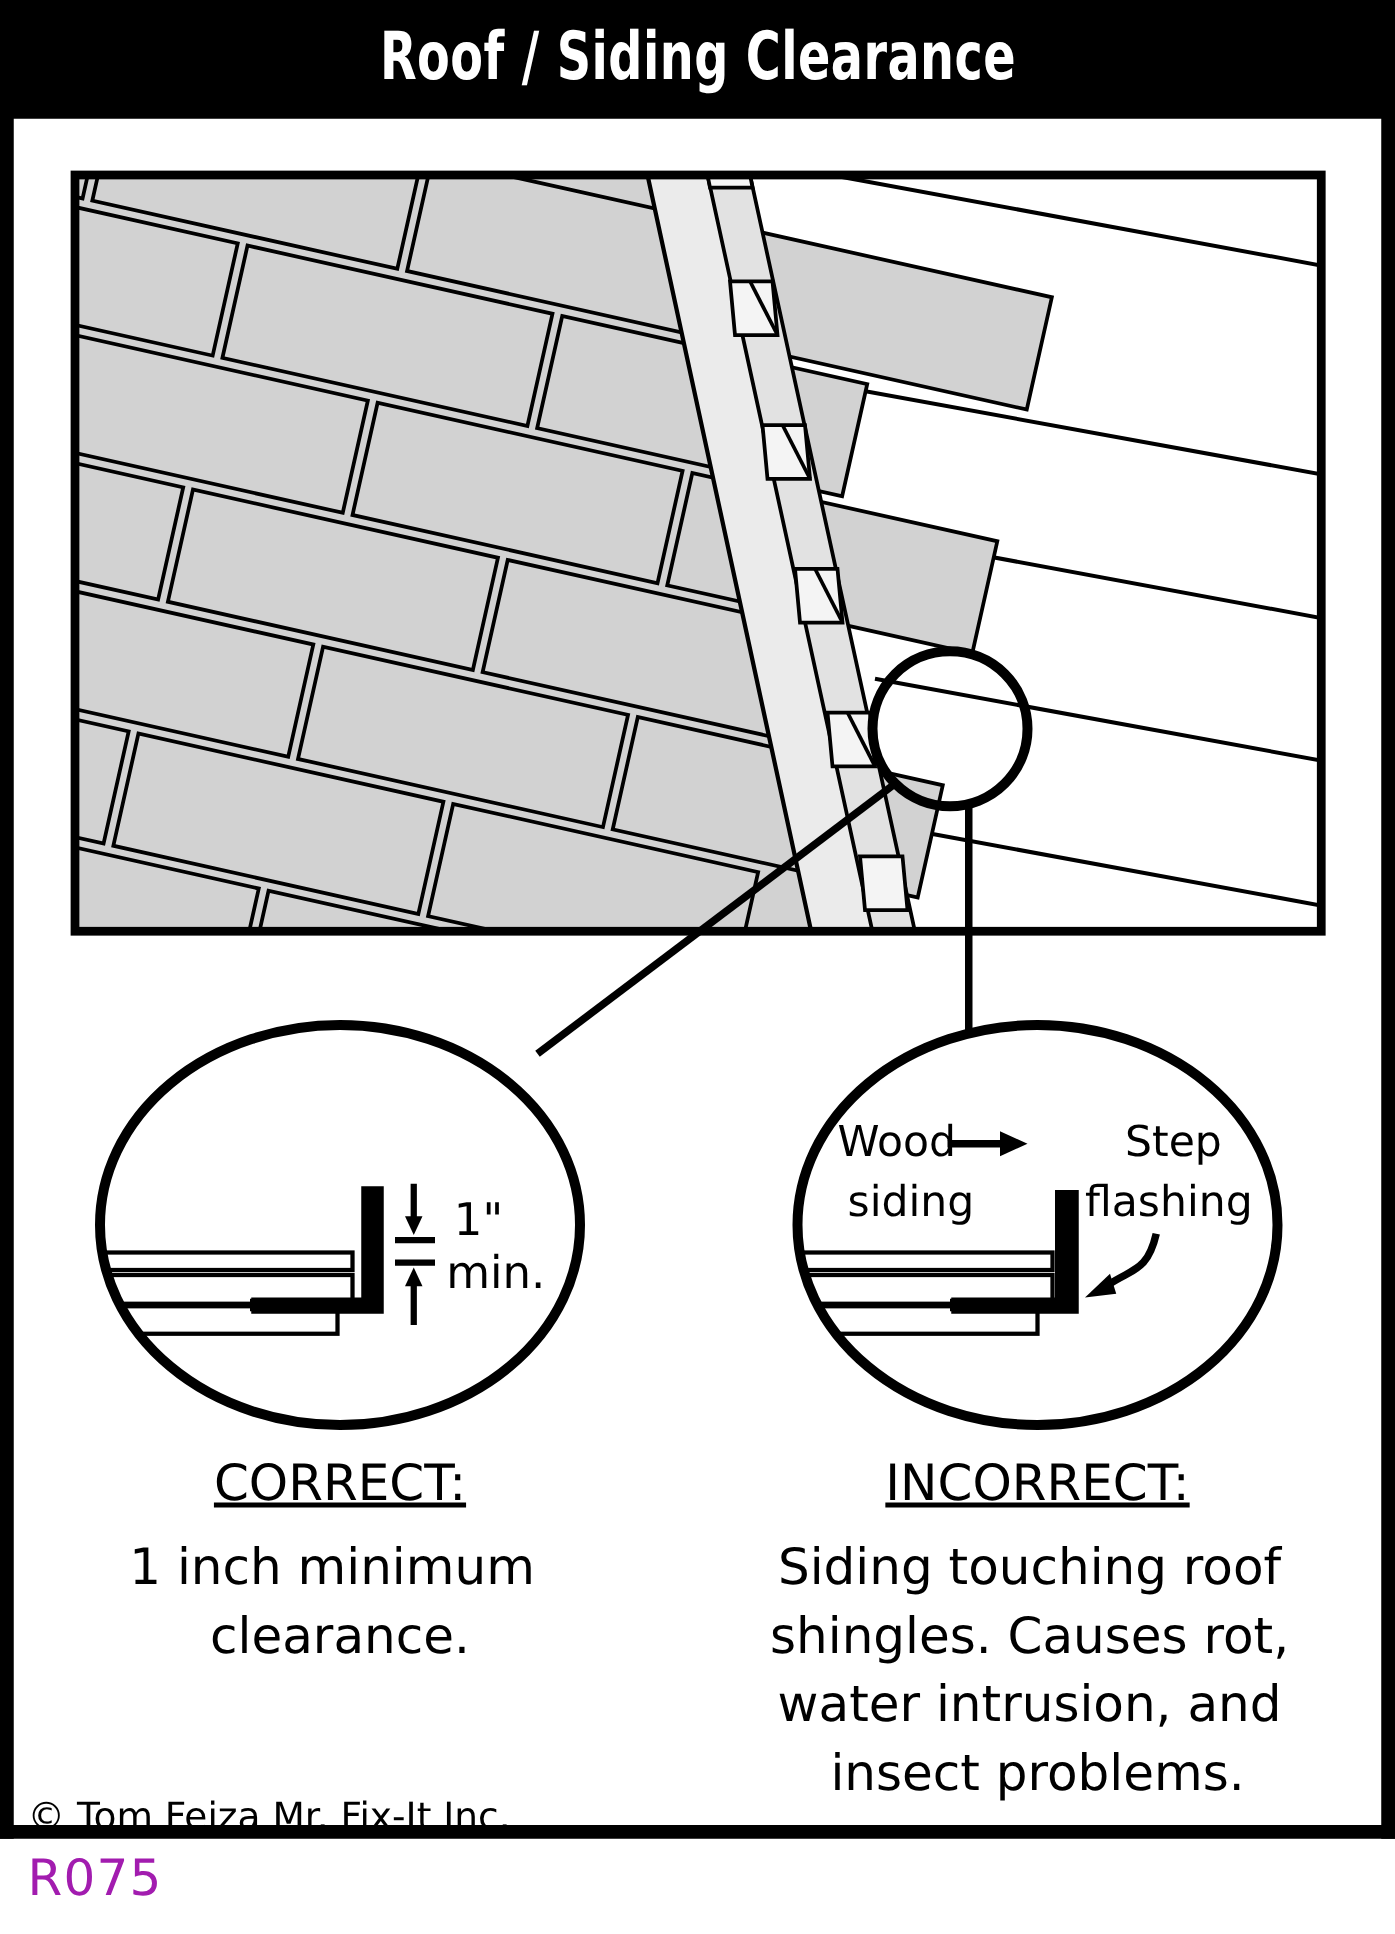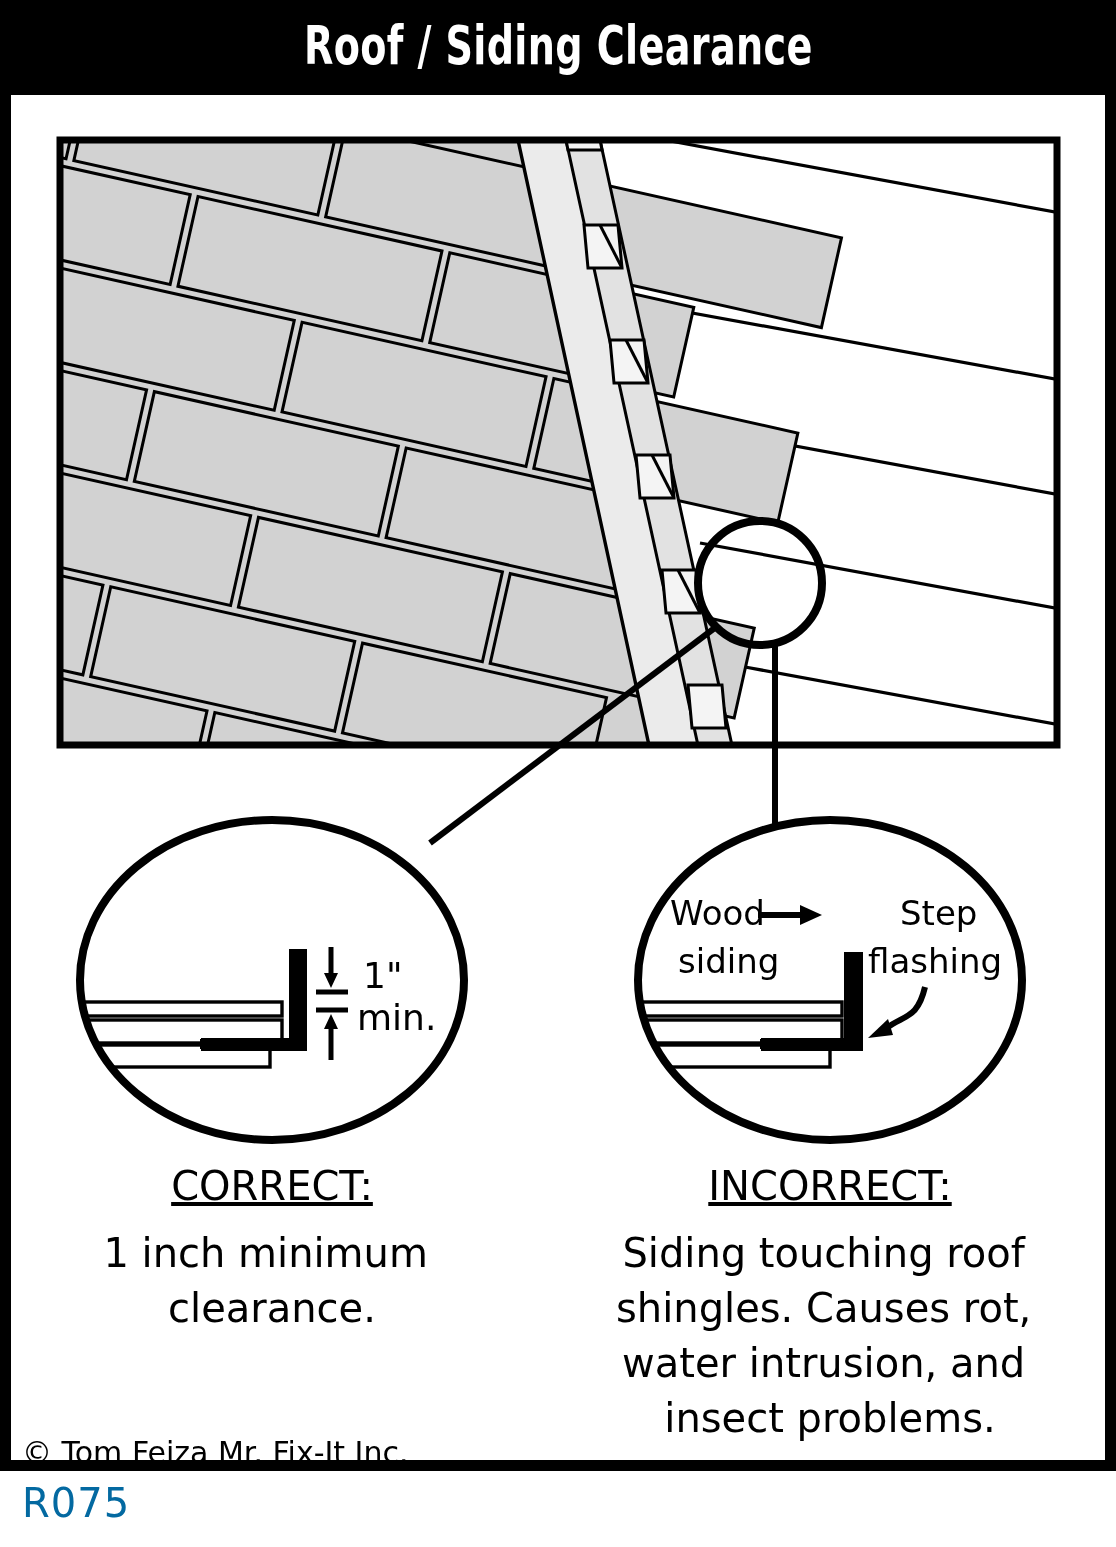--- a/index.html
+++ b/index.html
@@ -36,21 +36,21 @@
     transform-origin:center center;
     white-space:nowrap;
     margin-top:-4px;
   }
   
   #art{position:absolute;left:0;top:95px;width:1116px;height:1376px;display:block;}
   
   #code{
     position:absolute;left:22px;top:1480px;
     font-family:"DejaVu Sans", sans-serif;
-    font-size:40px;color:#0369a1;letter-spacing:1px;
+    font-size:40px;color:#a21caf;letter-spacing:1px;
   }
   .hand{font-family:"DejaVu Sans", sans-serif;}
 </style>
 </head>
 <body>
 
 <div id="page">
 
   <div id="frame"></div>
 

